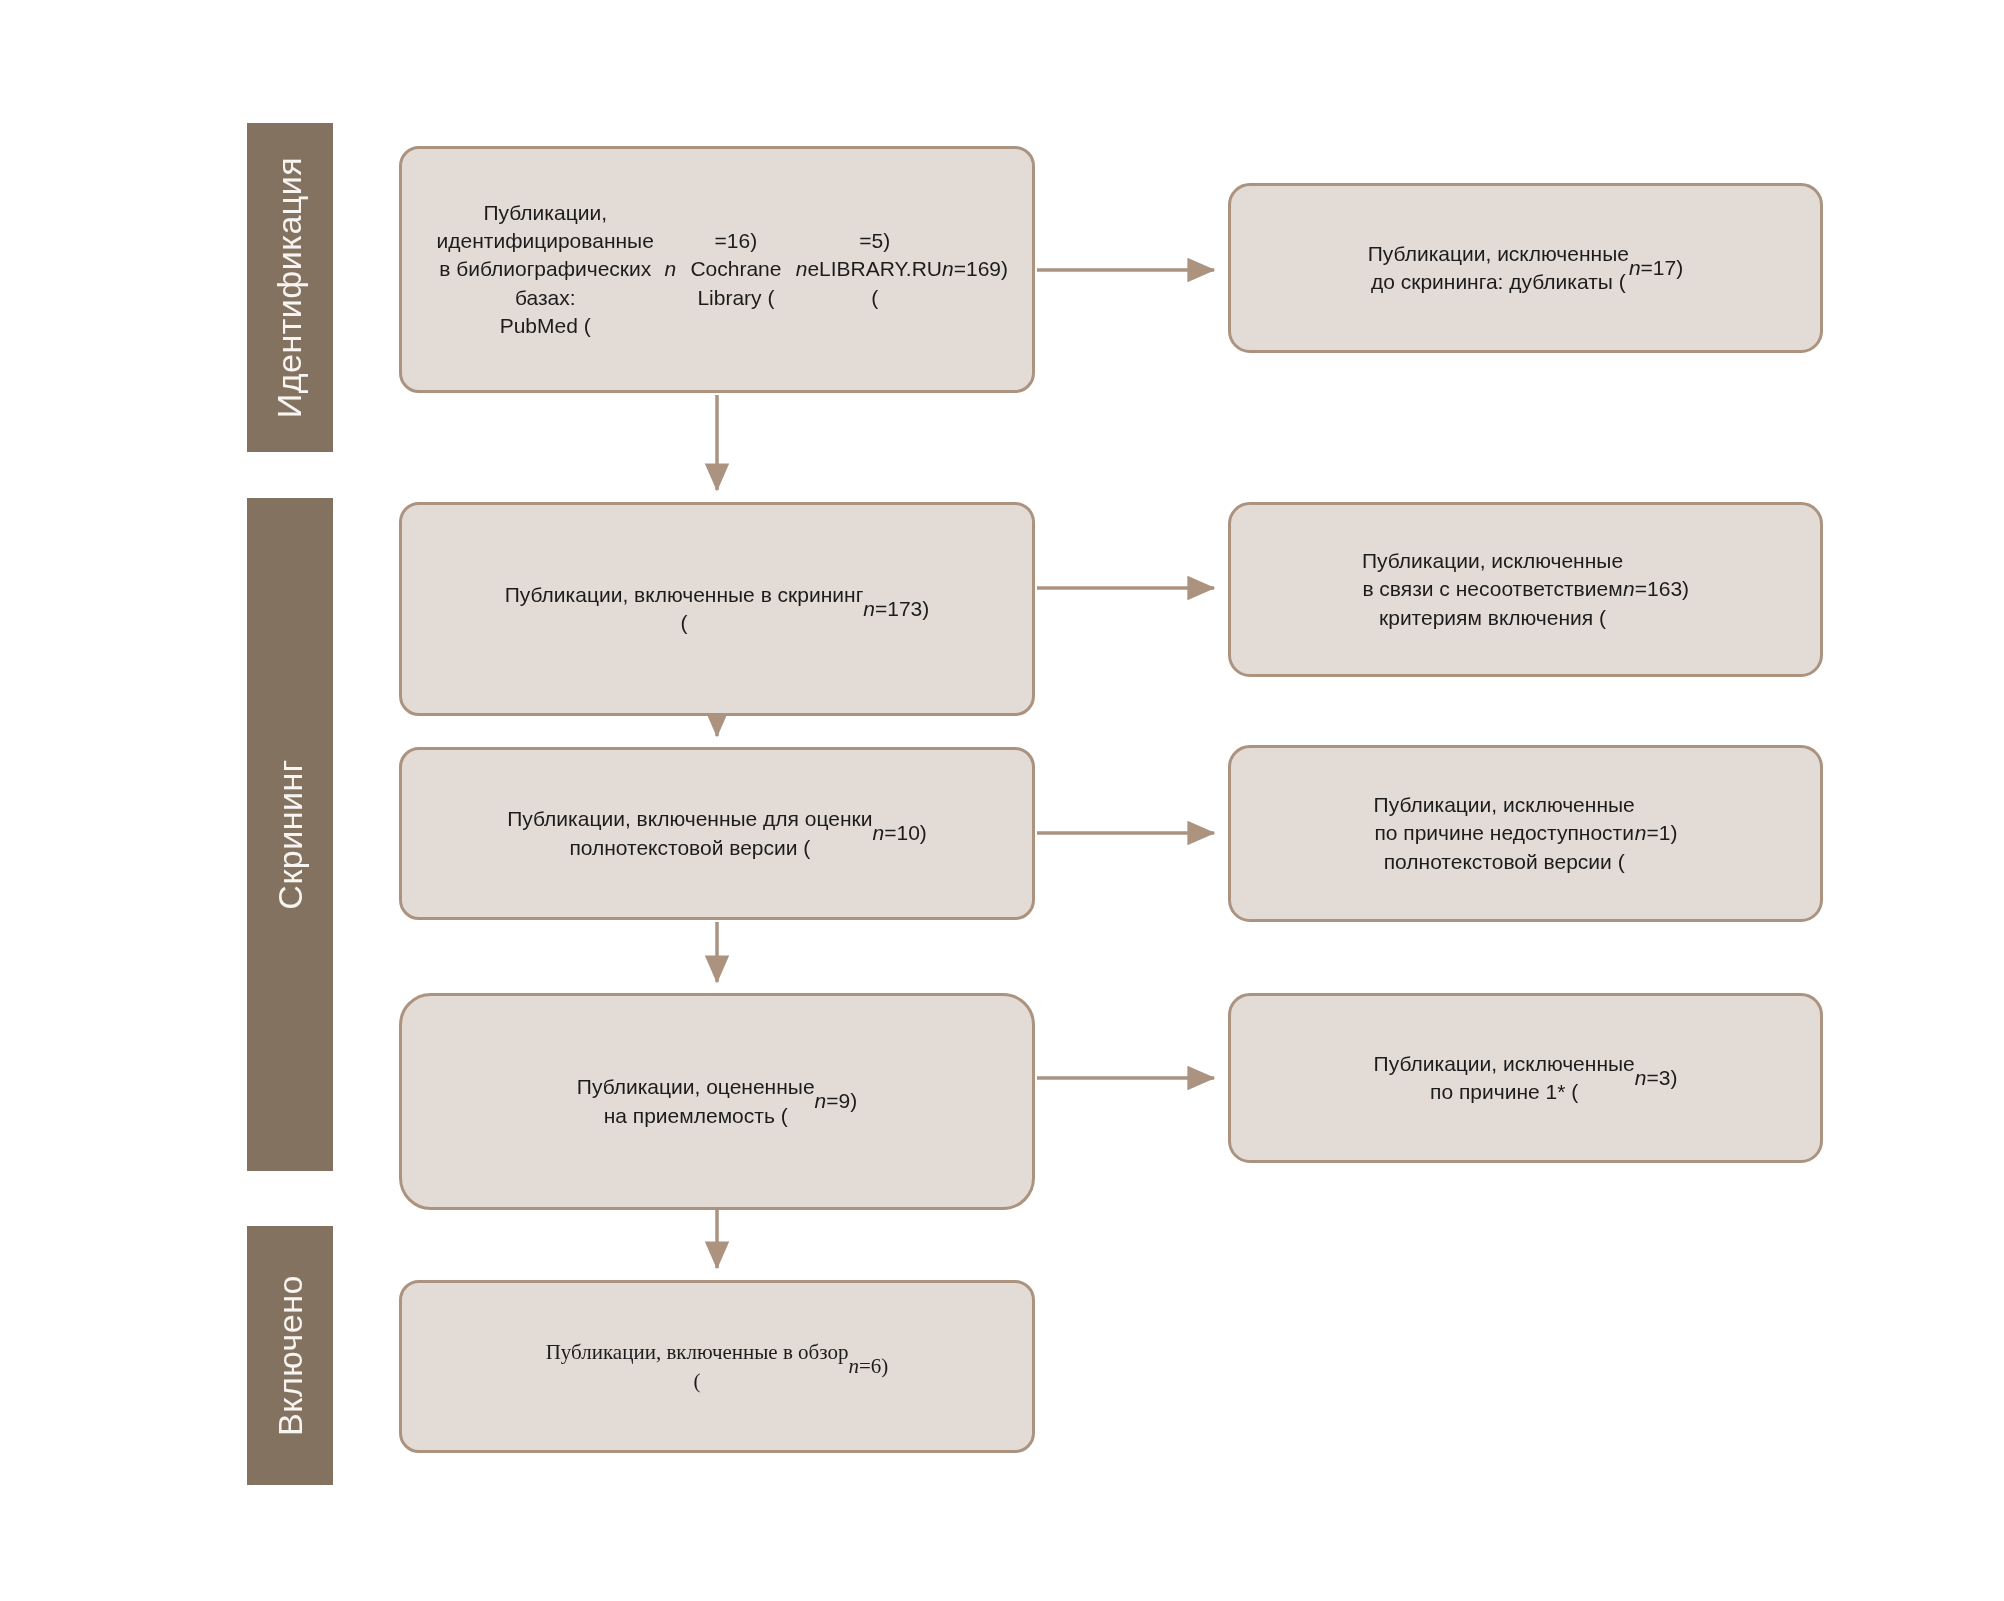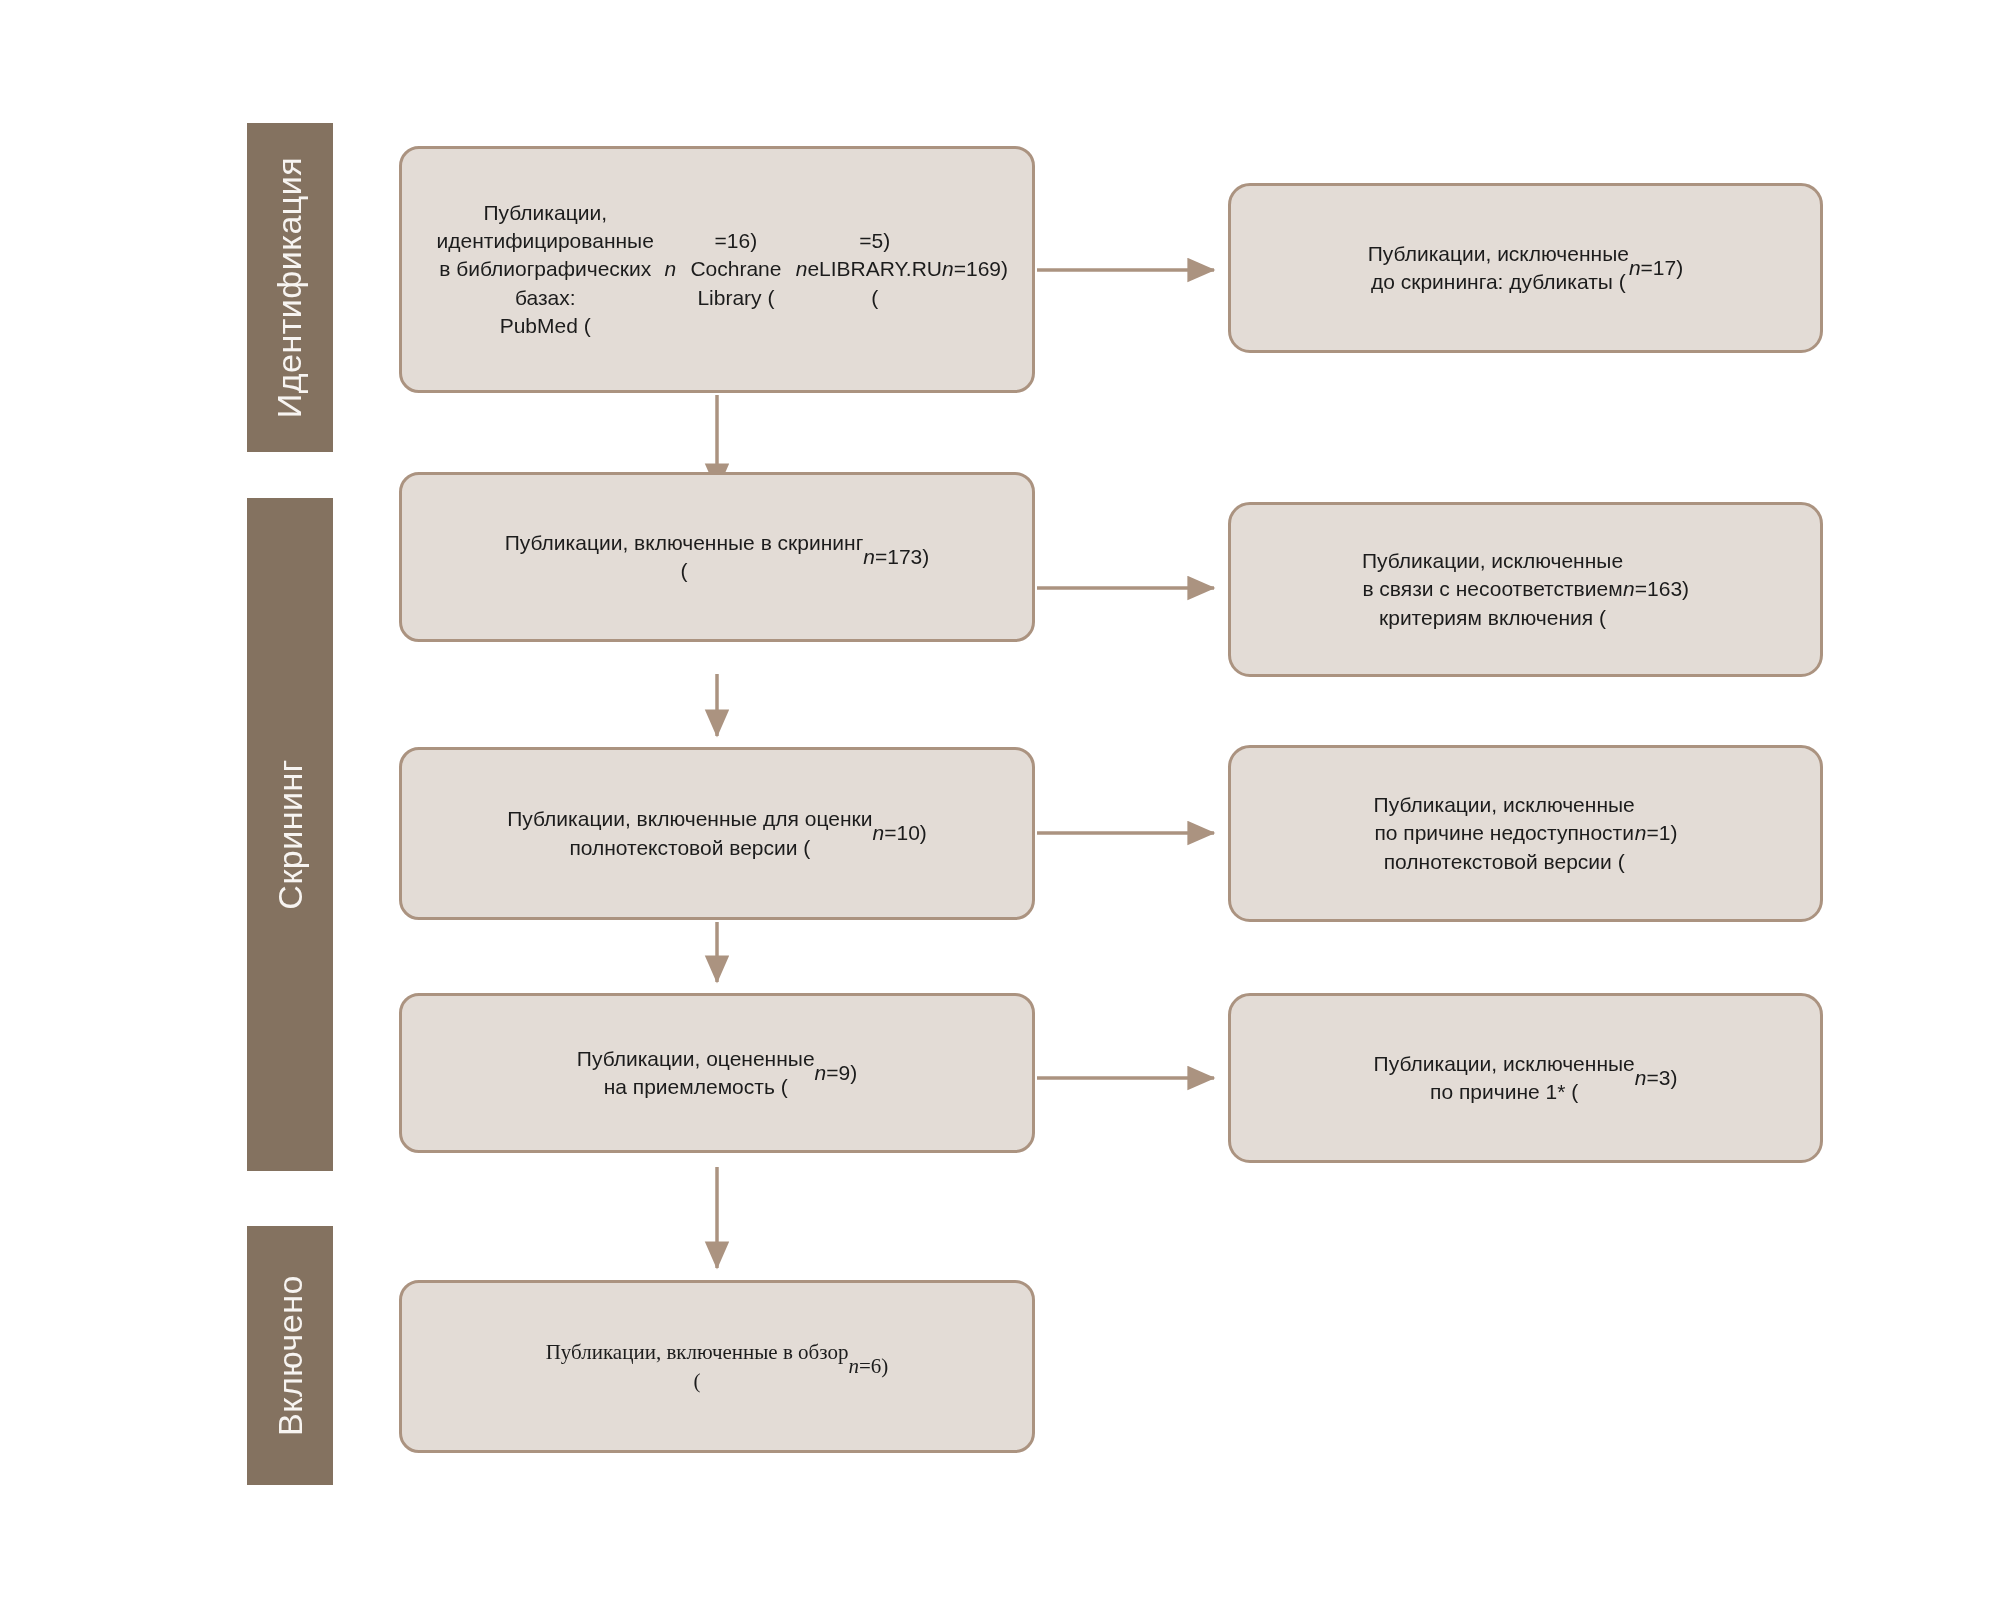--- a/index.html
+++ b/index.html
@@ -81,25 +81,25 @@
   </div>
   <div class="stage-bar" style="top:1226px; height:259px;">
     <span>Включено</span>
   </div>
 
   <div class="box main-col nval" style="top:146px; height:247px;">Публикации, идентифицированные
 в библиографических базах:
 PubMed (<i>n</i>=16)
 Cochrane Library (<i>n</i>=5)
 eLIBRARY.RU (<i>n</i>=169)</div>
-  <div class="box main-col nval" style="top:472px; height:170px;padding-left:24px;">Публикации, включенные в скрининг
+  <div class="box main-col nval" style="top:502px; height:214px;padding-left:24px;">Публикации, включенные в скрининг
 (<i>n</i>=173)</div>
   <div class="box main-col nval" style="top:747px; height:173px;">Публикации, включенные для оценки
 полнотекстовой версии (<i>n</i>=10)</div>
-  <div class="box main-col nval" style="top:993px; height:160px;">Публикации, оцененные
+  <div class="box main-col nval" style="top:993px; height:217px;border-radius:32px;">Публикации, оцененные
 на приемлемость (<i>n</i>=9)</div>
   <div class="box main-col nval" style="top:1280px; height:173px;font-family:Liberation Serif, serif;">Публикации, включенные в обзор
 (<i>n</i>=6)</div>
 
   <div class="box excl-col nval" style="top:183px; height:170px;">Публикации, исключенные
 до скрининга: дубликаты (<i>n</i>=17)</div>
   <div class="box excl-col nval" style="top:502px; height:175px;">Публикации, исключенные
 в связи с несоответствием
 критериям включения (<i>n</i>=163)</div>
   <div class="box excl-col nval" style="top:745px; height:177px;">Публикации, исключенные

